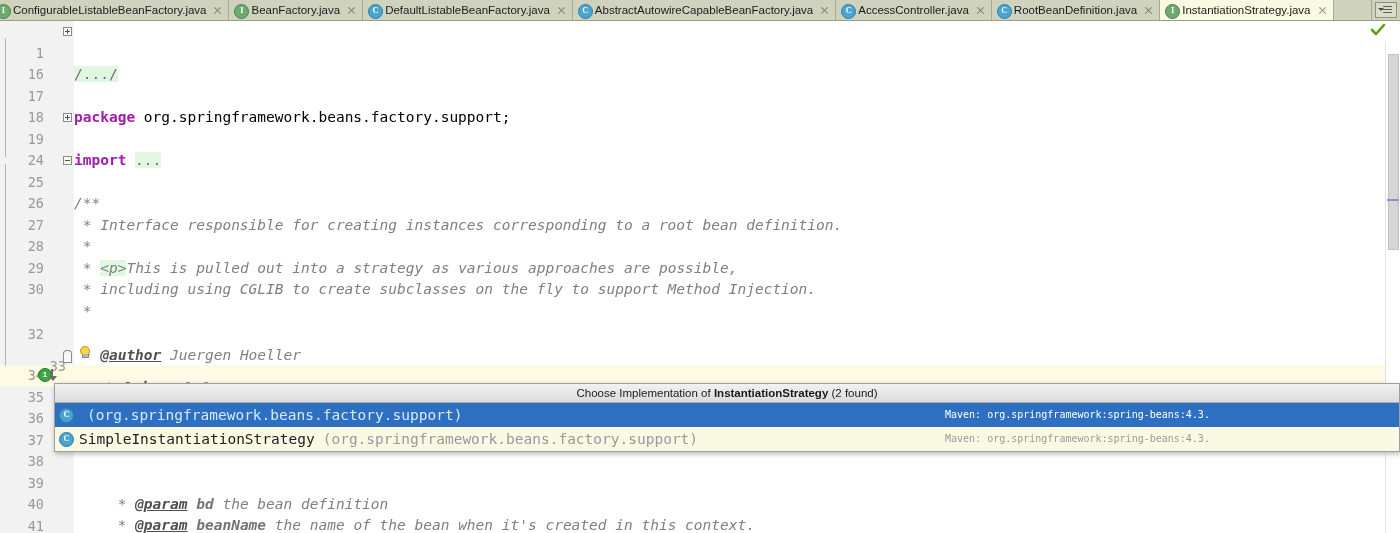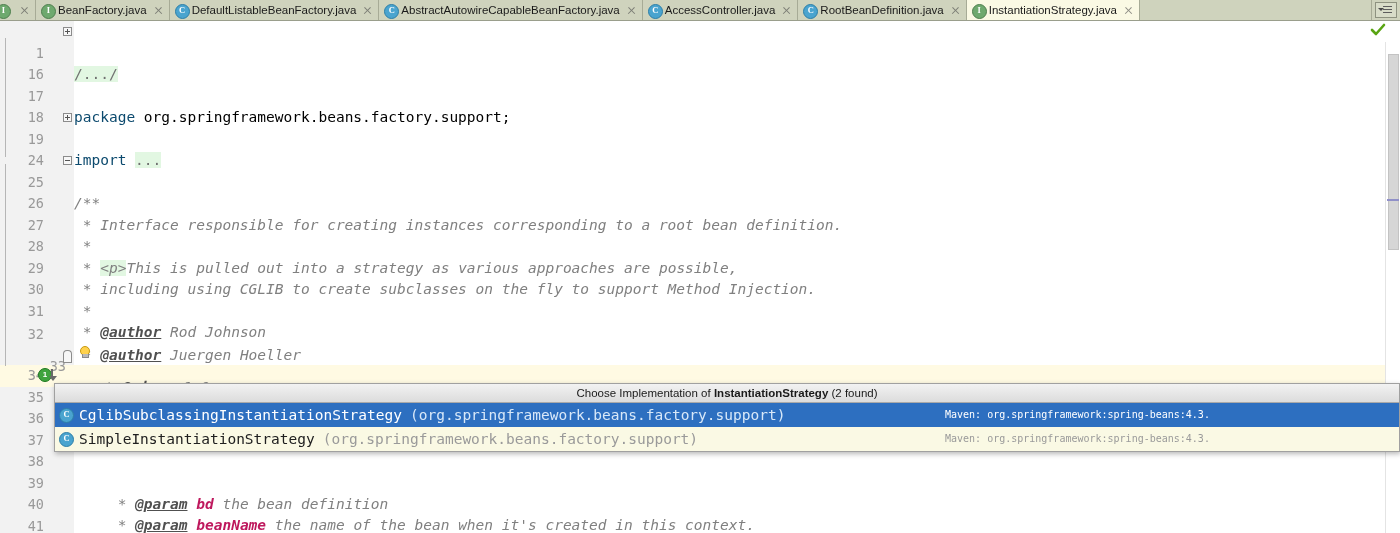--- a/index.html
+++ b/index.html
@@ -184,26 +184,26 @@
   .ltext {
     position: absolute;
     left: 74px;
     font-family: "DejaVu Sans Mono", monospace;
     font-size: 14.5px;
     line-height: 21.5px;
     color: #000000;
     white-space: pre;
   }
 
-  .kw      { color: #0c4a6e; font-weight: normal; }
+  .kw      { color: #a21caf; font-weight: bold; }
   .plain   { color: #000000; }
   .cmt     { color: #808080; font-style: italic; }
   .tag     { color: #808080; font-style: italic; background: #e2f7e2; }
   .jdtag   { color: #505050; font-style: italic; font-weight: bold; text-decoration: underline; }
-  .jdparam { color: #be185d; font-style: italic; font-weight: bold; }
+  .jdparam { color: #737373; font-style: italic; font-weight: bold; }
   .fold    { background: #e2f7e2; color: #707070; }
   .sel     { background: #3a6ea5; color: #ffffff; }
 
   .lineHighlight {
     position: absolute;
     left: 0; width: 1400px; height: 21.5px;
     background: #fffae3;
   }
 
   
@@ -400,20 +400,21 @@
 </head>
 <body>
 
 <div id="app">
 
   <div class="tabbar">
     <div class="tab" style="padding-left:0;">
       <span class="ticon" style="margin-left:-4px;">
         <span class="gicon iface">I<span class="lock"></span></span>
       </span>
+      <span class="tlabel">ConfigurableListableBeanFactory.java</span>
       <span class="tclose"></span>
     </div>
 
     <div class="tab">
       <span class="ticon">
         <span class="gicon iface">I<span class="lock"></span></span>
       </span>
       <span class="tlabel">BeanFactory.java</span>
       <span class="tclose"></span>
     </div>
@@ -532,24 +533,20 @@
       <div class="line" style="top:215px;">
         <span class="lnum">29</span>
         <span class="ltext"><span class="cmt"> * including using CGLIB to create subclasses on the fly to support Method Injection.</span></span>
       </div>
 
       <div class="line" style="top:236.5px;">
         <span class="lnum">30</span>
         <span class="ltext"><span class="cmt"> *</span></span>
       </div>
 
-      <div class="line" style="top:258px;">
-        <span class="lnum">31</span>
-        <span class="ltext"><span class="cmt"> * </span><span class="jdtag">@author</span><span class="cmt"> Rod Johnson</span></span>
-      </div>
 
       <div class="line" style="top:281px;">
         <span class="lnum">32</span>
         <span class="ltext"><span class="cmt"> * </span><span class="jdtag">@author</span><span class="cmt"> Juergen Hoeller</span></span>
       </div>
 
       <div class="line" style="top:313px;margin-left:22px;">
         <span class="lnum">33</span>
         <span class="ltext"><span class="cmt"> * </span><span class="jdtag">@since</span><span class="cmt"> 1.0</span></span>
       </div>
@@ -623,21 +620,20 @@
 
   <div class="popup">
     <div class="popup-header">
       <span class="htxt"><span>Choose Implementation of </span><b>InstantiationStrategy</b><span> (2 found)</span></span>
     </div>
 
     <div class="popup-row selected">
       <span class="picon">
         <span class="gicon cls">C<span class="lock"></span></span>
       </span>
-      <span class="pname">CglibSubclassingInstantiationStrategy</span>
       <span class="ppkg">(org.springframework.beans.factory.support)</span>
       <span class="pmaven">Maven: org.springframework:spring-beans:4.3.</span>
     </div>
 
     <div class="popup-row normal">
       <span class="picon">
         <span class="gicon cls">C<span class="lock"></span></span>
       </span>
       <span class="pname">SimpleInstantiationStrategy</span>
       <span class="ppkg">(org.springframework.beans.factory.support)</span>

